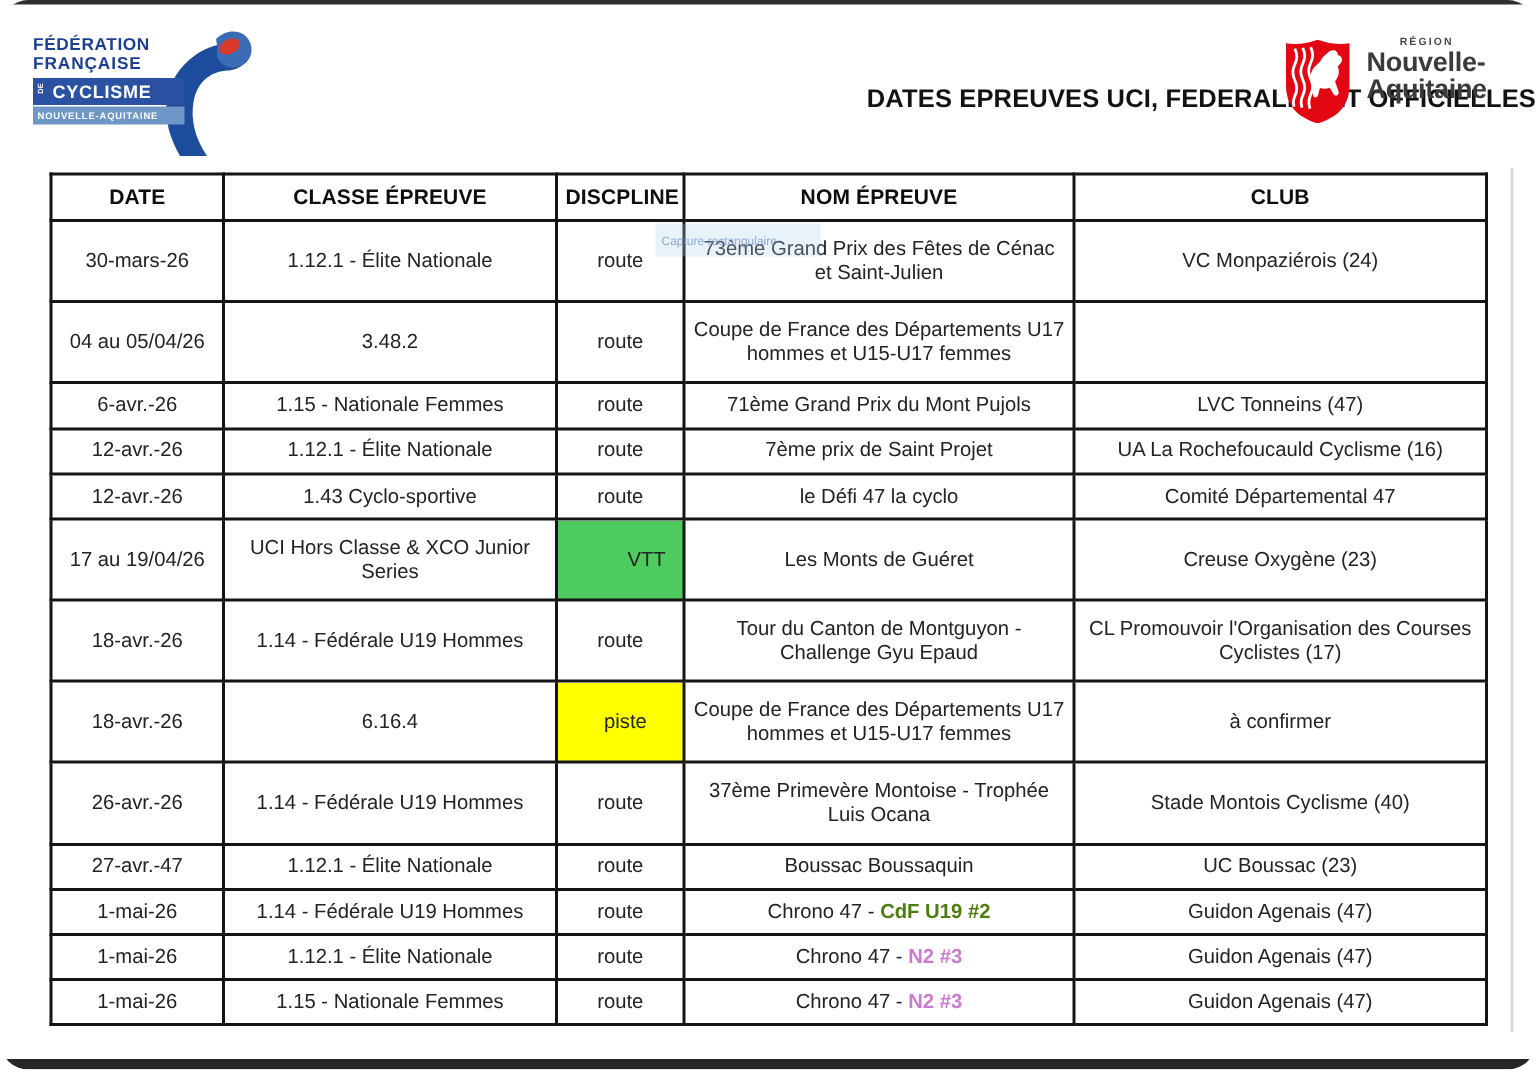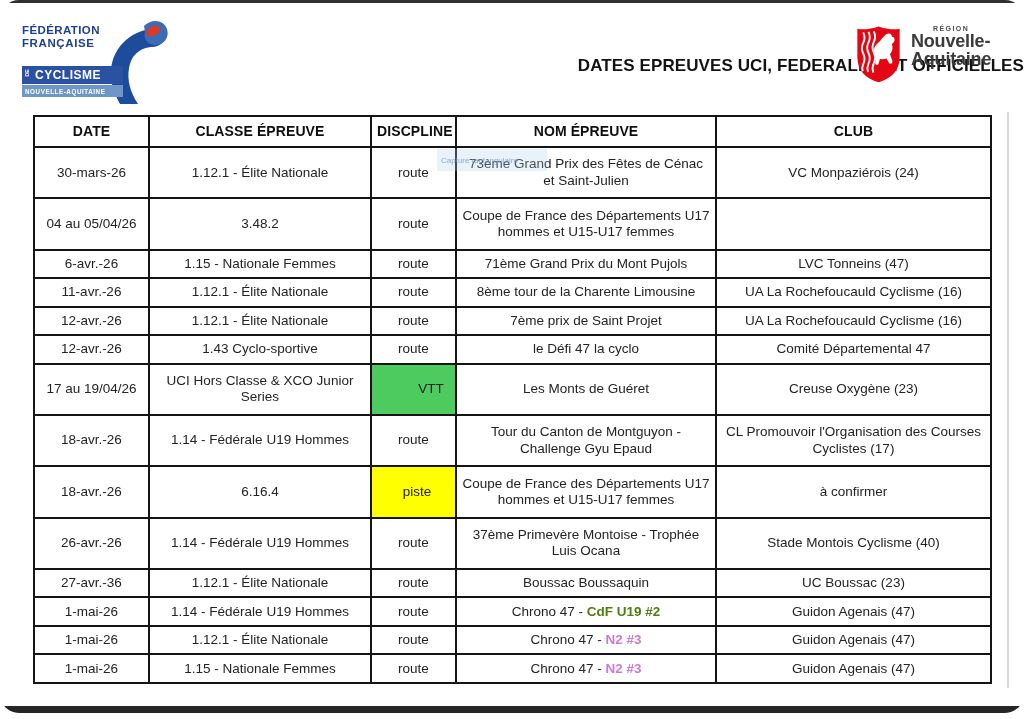--- a/index.html
+++ b/index.html
@@ -8,21 +8,21 @@
 
   .edge-top    { position:absolute; left:0; top:0; width:100%; height:3px; background:#2f2f2f; }
   .edge-bottom { position:absolute; left:0; bottom:0; width:100%; height:7px; background:#262626; }
   .page-right-line { position:absolute; left:1007px; top:112px; width:2px; height:576px; background:#d9d9d9; }
 
   
   .ffc { position:absolute; left:22px; top:24px; width:150px; height:80px; }
   .ffc-text { position:relative; z-index:2; }
   .ffc-l1 { color:#1c3f94; font-weight:800; font-size:11.5px; letter-spacing:.4px; line-height:1.15; }
   .ffc-l2 { color:#1c3f94; font-weight:600; font-size:11.5px; letter-spacing:.6px; line-height:1.15; }
-  .ffc-cyc { position:relative; margin-top:16px; background:#2b51a3; color:#fff; font-weight:800;
+  .ffc-cyc { position:relative; margin-top:2px; background:#2b51a3; color:#fff; font-weight:800;
              font-size:12px; letter-spacing:.5px; width:86px; padding:2px 2px 2px 13px; }
   .ffc-de  { position:absolute; left:2px; top:4px; font-size:5px; font-weight:700;
              transform:rotate(-90deg); transform-origin:center; letter-spacing:0; }
   .ffc-na  { margin-top:1px; background:#6e97c8; color:#fff; font-size:6.3px; letter-spacing:.55px;
              width:95px; padding:2.5px 3px; font-weight:700; }
   .ffc-mark { position:absolute; left:72px; top:-6px; z-index:1; }
 
   
   .region { position:absolute; left:855px; top:25px; display:flex; gap:9px; }
   .region-txt { color:#3b3b3a; }
@@ -124,27 +124,20 @@
             <td></td>
           </tr>
           <tr>
             <td>6-avr.-26</td>
             <td>1.15 - Nationale Femmes</td>
             <td>route</td>
             <td><span>71ème Grand Prix du Mont Pujols</span></td>
             <td>LVC Tonneins (47)</td>
           </tr>
           <tr>
-            <td>11-avr.-26</td>
-            <td>1.12.1 - Élite Nationale</td>
-            <td>route</td>
-            <td><span>8ème tour de la Charente Limousine</span></td>
-            <td>UA La Rochefoucauld Cyclisme (16)</td>
-          </tr>
-          <tr>
             <td>12-avr.-26</td>
             <td>1.12.1 - Élite Nationale</td>
             <td>route</td>
             <td><span>7ème prix de Saint Projet</span></td>
             <td>UA La Rochefoucauld Cyclisme (16)</td>
           </tr>
           <tr>
             <td>12-avr.-26</td>
             <td>1.43 Cyclo-sportive</td>
             <td>route</td>
@@ -173,21 +166,21 @@
             <td>à confirmer</td>
           </tr>
           <tr>
             <td>26-avr.-26</td>
             <td>1.14 - Fédérale U19 Hommes</td>
             <td>route</td>
             <td><span>37ème Primevère Montoise - Trophée Luis Ocana</span></td>
             <td>Stade Montois Cyclisme (40)</td>
           </tr>
           <tr>
-            <td>27-avr.-36</td>
+            <td>27-avr.-47</td>
             <td>1.12.1 - Élite Nationale</td>
             <td>route</td>
             <td><span>Boussac Boussaquin</span></td>
             <td>UC Boussac (23)</td>
           </tr>
           <tr>
             <td>1-mai-26</td>
             <td>1.14 - Fédérale U19 Hommes</td>
             <td>route</td>
             <td><span>Chrono 47 - </span><span style="color: #4d7c0f; font-weight: bold;">CdF U19 #2</span></td>

